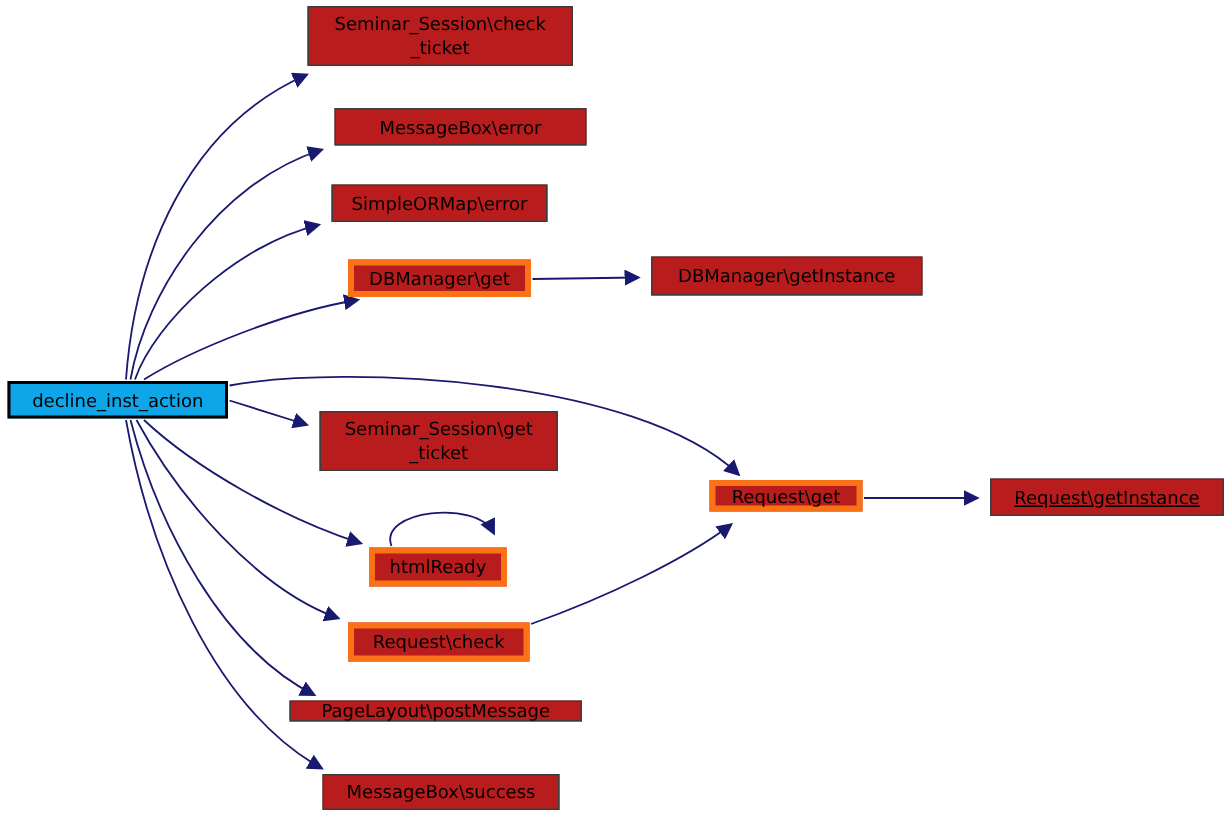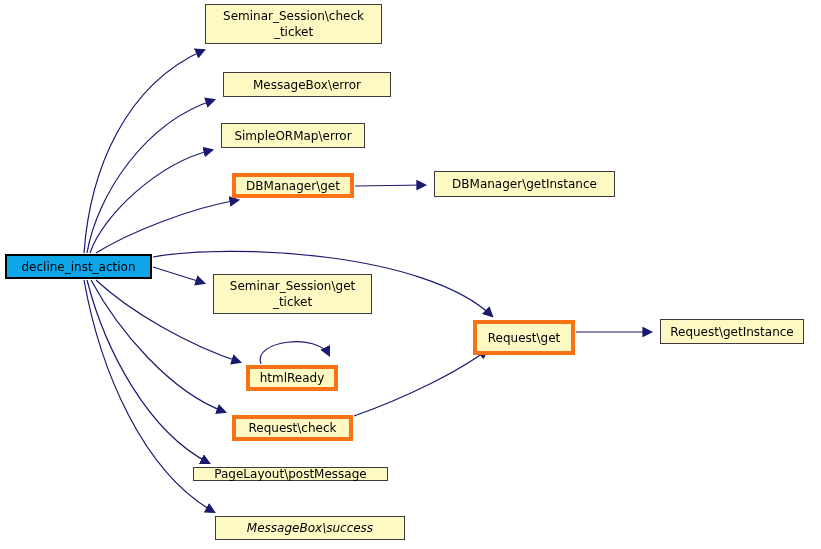--- a/index.html
+++ b/index.html
@@ -9,45 +9,45 @@
     background:#ffffff;
     font-family:"DejaVu Sans","Liberation Sans",sans-serif;
     overflow:hidden;
   }
   #edges{position:absolute;left:0;top:0;width:821px;height:549px;}
   .node{
     position:absolute;
     display:flex;flex-direction:column;
     align-items:center;justify-content:center;
     box-sizing:border-box;
-    background:#fef9c3;
+    background:#b91c1c;
     border:1px solid #3c3c3c;
     color:#000000;
     font-size:12px;
     line-height:16px;
     text-align:center;
     white-space:nowrap;
     cursor:pointer;
   }
   .node.em{border:4px solid #f97316;}
   .node.hl{background:#0ea5e9;border:2px solid #000000;}
   
   #n-decline      {left:5px;  top:254px; width:147px; height:25px;}
   #n-check-ticket {left:205px; top:4px;   width:177px; height:40px;}
   #n-error        {left:223px; top:72px;  width:168px; height:25px;}
   #n-find         {left:221px; top:123px; width:144px; height:25px;}
   #n-dbget        {left:232px; top:173px; width:122px; height:25px;}
   #n-dbgetinst    {left:434px; top:171px; width:181px; height:26px;}
   #n-get-ticket   {left:213px; top:274px; width:159px; height:40px;}
   #n-htmlready    {left:246px; top:365px; width:92px;  height:26px;}
-  #n-reqget       {left:473px; top:320px; width:102px; height:35px;}
-  #n-reqgetinst   {left:660px; top:319px; width:144px; height:25px;}
+  #n-reqget       {left:473px; top:320px; width:102px; height:21px;}
+  #n-reqgetinst   {left:660px; top:319px; width:156px; height:25px;text-decoration:underline;}
   #n-reqoption    {left:232px; top:415px; width:121px; height:26px;}
   #n-postmsg      {left:193px; top:467px; width:195px; height:14px;}
-  #n-success      {left:215px; top:516px; width:190px; height:24px;font-style:italic;}
+  #n-success      {left:215px; top:516px; width:158px; height:24px;}
   .edge{fill:none;stroke:#191970;stroke-width:1.2px;}
 </style>
 </head>
 <body>
 
 <div id="canvas">
 
   <svg id="edges" width="821" height="549" viewBox="0 0 821 549" xmlns="http://www.w3.org/2000/svg">
     <defs>
       <marker id="arrow" viewBox="0 0 10 10" refX="8" refY="5" markerWidth="9" markerHeight="9" orient="auto">

